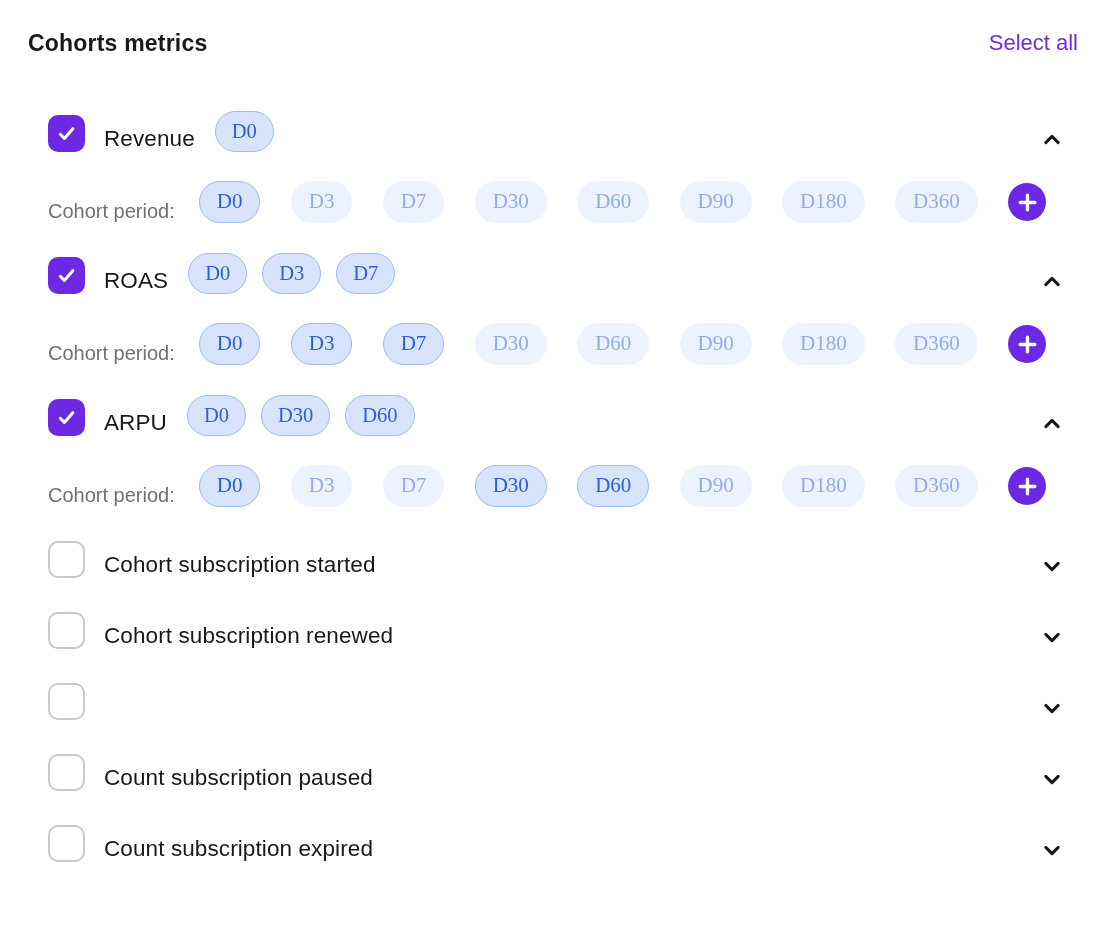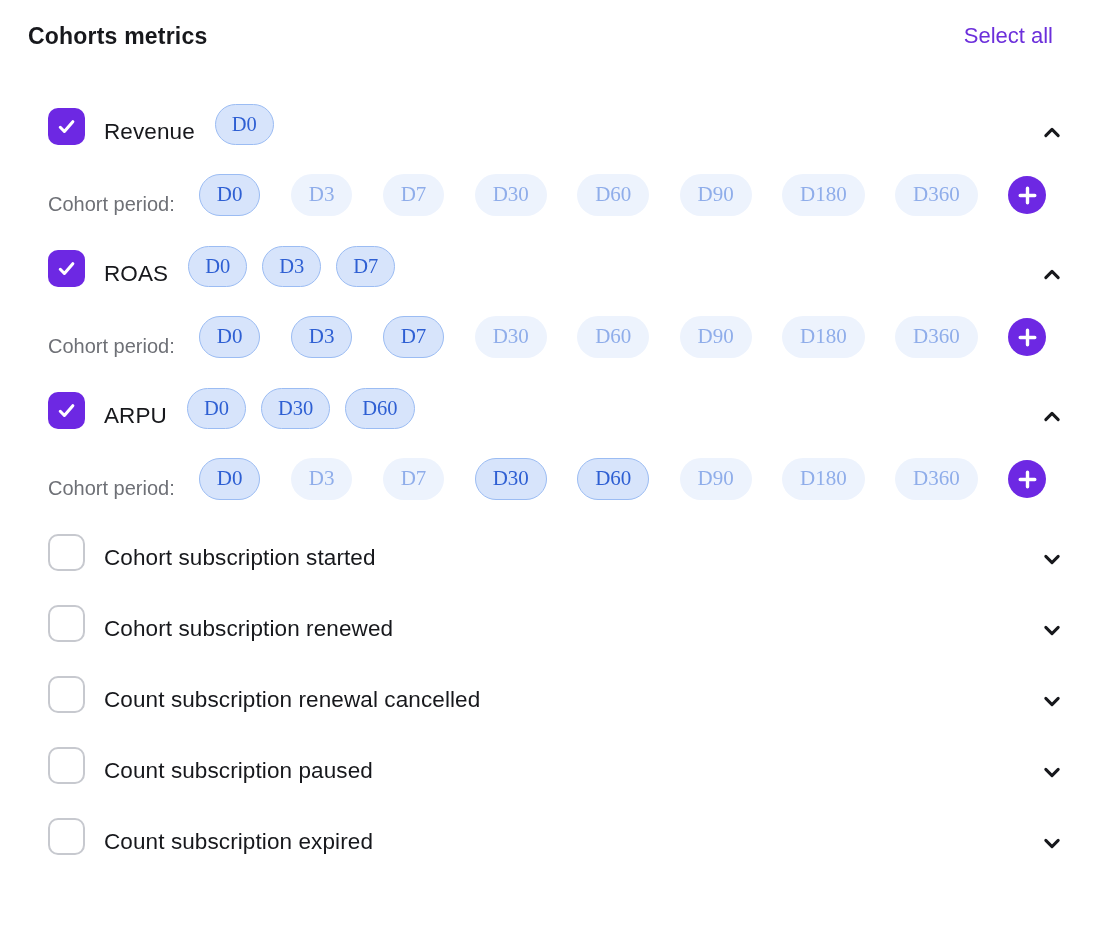--- a/index.html
+++ b/index.html
@@ -17,40 +17,39 @@
     --link-purple: #6c2fdb;
     --pill-selected-bg: #d7e4fb;
     --pill-selected-border: #9bbcf3;
     --pill-selected-text: #2e5fd3;
     --pill-unselected-bg: #edf3fd;
     --pill-unselected-text: #8fadea;
     --text-primary: #17181c;
     --text-muted: #6e7076;
     --checkbox-border: #c7c9cf;
   }
-  .panel { padding: 3px 28px; }
+  .panel { padding: 10px 28px; }
 
   .panel-header {
     display: flex;
     justify-content: space-between;
     align-items: center;
     padding-top: 13px;
     height: 40px;
   }
   .panel-title {
     font-size: 23px;
     font-weight: 700;
     color: var(--text-primary);
     letter-spacing: 0.2px;
   }
   .select-all {
     background: none;
     border: none;
     padding: 0;
-    margin-right: 25px;
     font-family: inherit;
     font-size: 22px;
     font-weight: 500;
     color: var(--link-purple);
     cursor: pointer;
   }
 
   .metrics-list { margin-top: 18px; padding-left: 20px; }
 
   .row { height: 71px; display: flex; align-items: flex-end; }
@@ -279,21 +278,20 @@
         <button class="chevron-btn">
           <span class="icon-wrap">
             <svg width="24" height="24" viewBox="0 0 24 24" fill="none">
               <path d="M5.8 9.4L12 15.6l6.2-6.2" stroke="currentColor" stroke-width="3" stroke-linecap="round" stroke-linejoin="round"></path>
             </svg>
           </span>
         </button>
       </div>
       <div class="row metric-row">
         <span class="checkbox unchecked"></span>
-        <span class="metric-label">Count subscription renewal cancelled</span>
         <button class="chevron-btn">
           <span class="icon-wrap">
             <svg width="24" height="24" viewBox="0 0 24 24" fill="none">
               <path d="M5.8 9.4L12 15.6l6.2-6.2" stroke="currentColor" stroke-width="3" stroke-linecap="round" stroke-linejoin="round"></path>
             </svg>
           </span>
         </button>
       </div>
       <div class="row metric-row">
         <span class="checkbox unchecked"></span>

